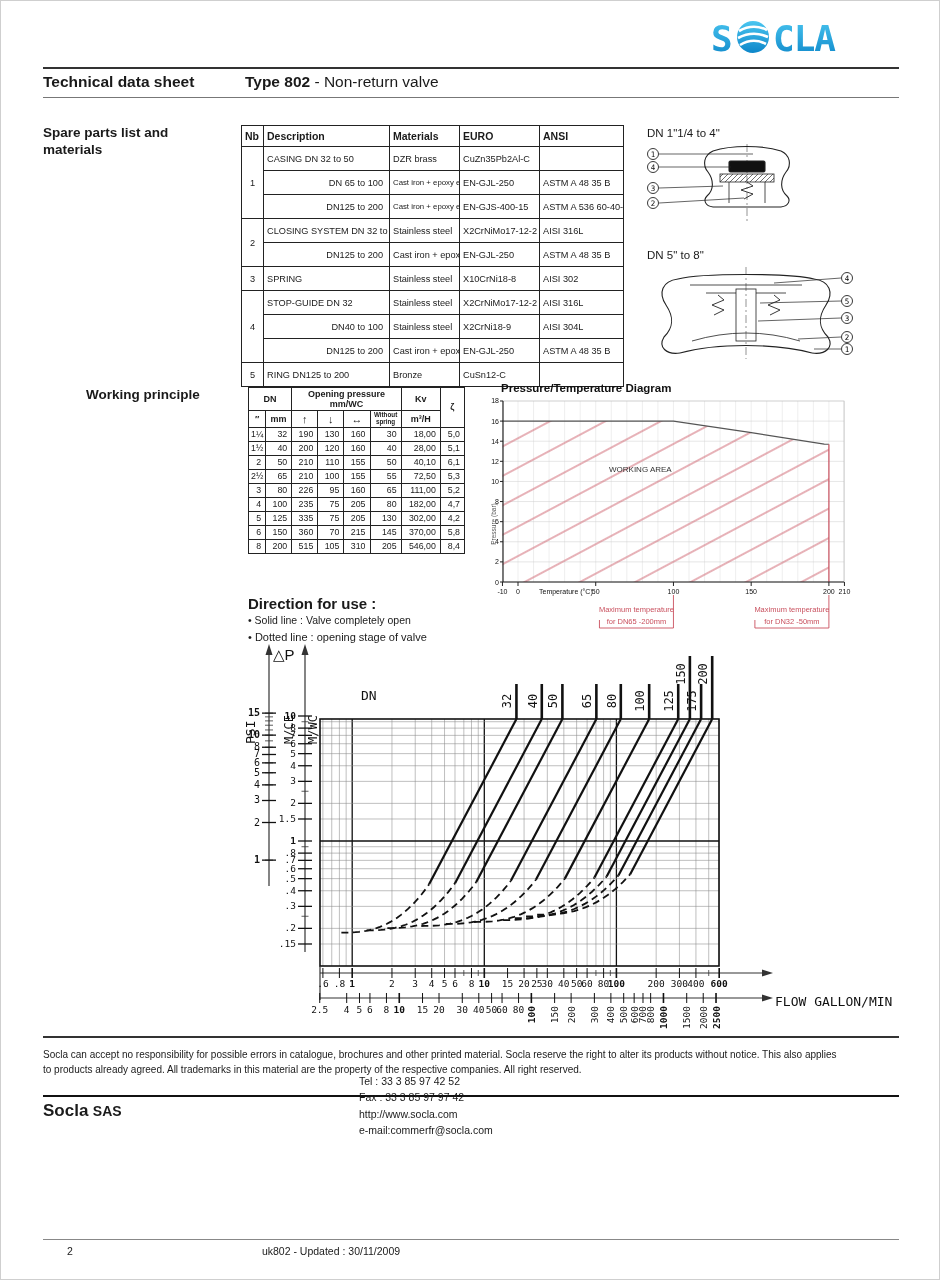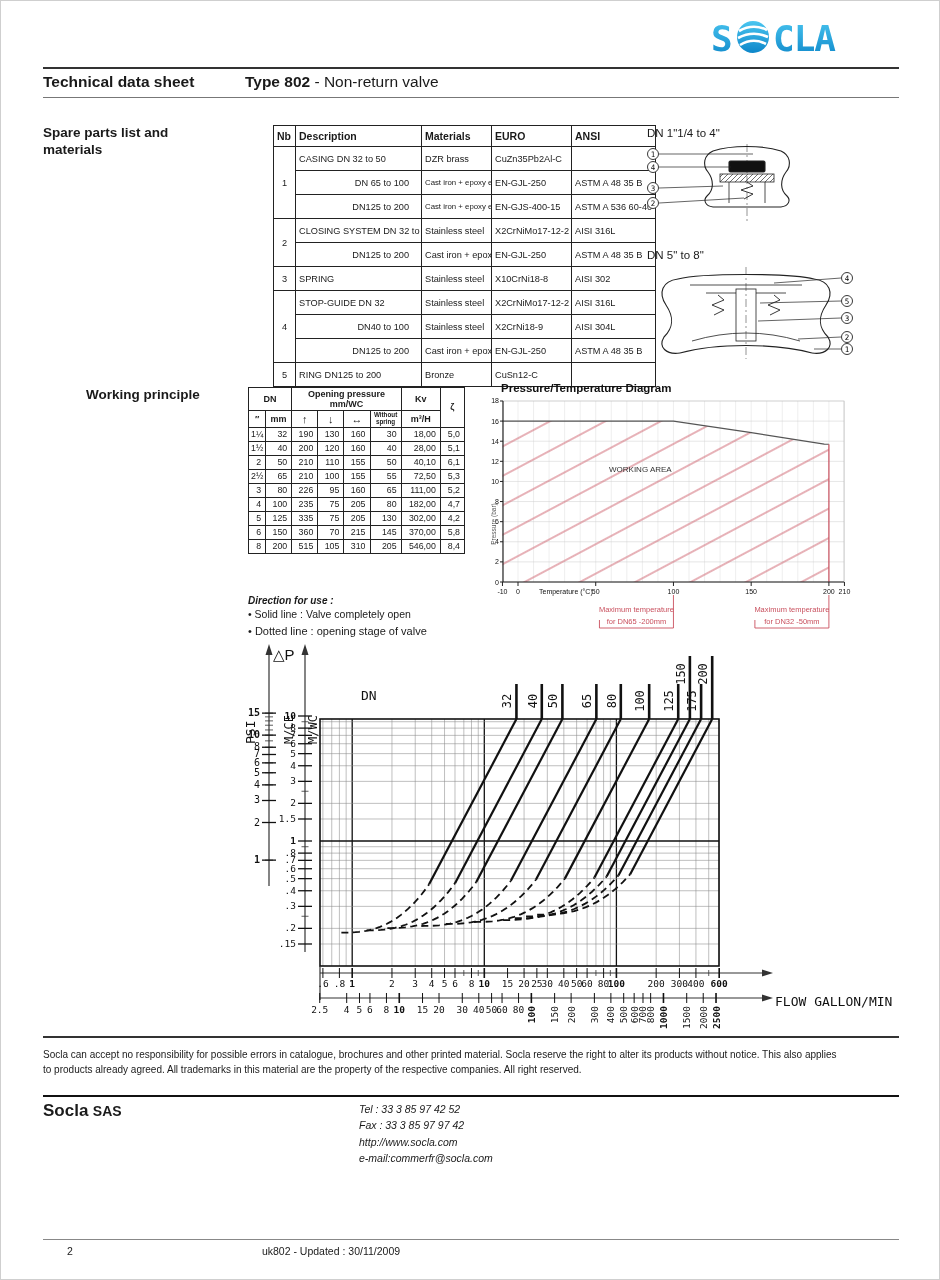--- a/index.html
+++ b/index.html
@@ -10,21 +10,21 @@
   .rule{position:absolute;background:#333;}
   .title-row{font-size:15.5px;}
   .b{font-weight:bold;}
   .sec-head{font-weight:bold;font-size:13.5px;line-height:1.25;}
   
   table.tt{border-collapse:collapse;table-layout:fixed;}
   table.tt th,table.tt td{border:1px solid #222;padding:2px 3px;overflow:hidden;white-space:nowrap;}
   #spare-table{width:382px;font-size:9.2px;}
   #spare-table th{text-align:left;font-size:10.5px;padding:4px 3px;}
   #spare-table td{height:19px;}
-  #spare-table td.r{text-align:right;padding-right:12px;}
+  #spare-table td.r{text-align:right;padding-right:6px;}
   #spare-table td.c{text-align:center;}
   #spare-table td.small{font-size:7.8px;}
   
   #wp-table{width:217px;font-size:8.8px;text-align:center;}
   #wp-table th{font-size:9px;padding:1px 2px;}
   #wp-table td{padding:1.5px 4px 1.5px 2px;text-align:right;}
   #wp-table .tiny{font-size:6.3px;line-height:1.1;}
   #wp-table .arrow{font-size:11px;font-weight:bold;}
   .foot-small{font-size:10px;line-height:1.5;}
   .addr{font-size:10.5px;line-height:1.55;}
@@ -59,21 +59,21 @@
 
   <div class="abs title-row" style="left:42px;top:72px;width:856px;">
     <span class="b">Technical data sheet</span>
     <span style="display:inline-block;width:42px;"></span>
     <span class="b">Type 802</span><span> - Non-return valve</span>
   </div>
   <div class="rule" style="left:42px;top:96px;width:856px;height:1px;background:#777;"></div>
 
   <div class="abs sec-head" style="left:42px;top:124px;width:165px;">Spare parts list and materials</div>
 
-  <table class="tt abs" id="spare-table" style="left:240px;top:124px;margin-left:32px;">
+  <table class="tt abs" id="spare-table" style="left:240px;top:124px;">
     <colgroup>
         <col style="width:22px">
         <col style="width:126px">
         <col style="width:70px">
         <col style="width:80px">
         <col style="width:84px">
       </colgroup>
     <thead>
       <tr>
         <th>Nb</th>
@@ -435,21 +435,21 @@
       <text x="145.45" y="233" font-size="7.5" text-anchor="middle" fill="#c9505e" class="sans">Maximum temperature</text>
       <text x="145.45" y="245" font-size="7.5" text-anchor="middle" fill="#c9505e" class="sans">for DN65 -200mm</text>
       <line x1="337.9" y1="216" x2="337.9" y2="249" stroke="#c9505e" stroke-width="0.9"></line>
       <line x1="263.9" y1="249" x2="337.9" y2="249" stroke="#c9505e" stroke-width="0.9"></line>
       <line x1="263.9" y1="241" x2="263.9" y2="249" stroke="#c9505e" stroke-width="0.9"></line>
       <text x="300.9" y="233" font-size="7.5" text-anchor="middle" fill="#c9505e" class="sans">Maximum temperature</text>
       <text x="300.9" y="245" font-size="7.5" text-anchor="middle" fill="#c9505e" class="sans">for DN32 -50mm</text>
     </svg>
 
   <div class="abs" style="left:247px;top:594px;">
-    <div class="b" style="font-size:10px;font-style:italic;">Direction for use :</div>
+    <div class="b" style="font-size:15px;">Direction for use :</div>
     <div style="font-size:10.5px;line-height:1.6;">• Solid line : Valve completely open</div>
     <div style="font-size:11px;line-height:1.6;">• Dotted line : opening stage of valve</div>
   </div>
 
   <svg class="abs" id="flow-svg" style="left:240px;top:633px;" width="660" height="402" viewBox="0 0 660 402">
       <line x1="81.89378017567932" y1="85" x2="81.89378017567932" y2="332" stroke="#8a8a8a" stroke-width="0.55"></line>
       <line x1="90.73745108588332" y1="85" x2="90.73745108588332" y2="332" stroke="#8a8a8a" stroke-width="0.55"></line>
       <line x1="98.39818728163576" y1="85" x2="98.39818728163576" y2="332" stroke="#8a8a8a" stroke-width="0.55"></line>
       <line x1="105.15543549693481" y1="85" x2="105.15543549693481" y2="332" stroke="#8a8a8a" stroke-width="0.55"></line>
       <line x1="111.2" y1="85" x2="111.2" y2="332" stroke="#111" stroke-width="1.3"></line>
@@ -735,21 +735,21 @@
   <div class="abs foot-small" style="left:42px;top:1046px;width:820px;">
     <div>Socla can accept no responsibility for possible errors in catalogue, brochures and  other printed material. Socla reserve  the right to alter its products without notice. This also applies</div>
     <div>to products already agreed. All trademarks in this material are the property of the respective companies. All right reserved.</div>
   </div>
   <div class="rule" style="left:42px;top:1094px;width:856px;height:2px;background:#111;"></div>
 
   <div class="abs" style="left:42px;top:1100px;">
     <span class="b" style="font-size:17px;">Socla</span>
     <span class="b" style="font-size:14px;">SAS</span>
   </div>
-  <div class="abs contact" style="left:358px;top:1100px;font-style:italic;">
+  <div class="abs contact" style="left:358px;top:1072px;">
     <div>Tel :  33 3 85 97 42 52</div>
     <div>Fax : 33 3 85 97 97 42</div>
     <div>http://www.socla.com</div>
     <div>e-mail:commerfr@socla.com</div>
   </div>
 
   <div class="rule" style="left:42px;top:1238px;width:856px;height:1px;background:#888;"></div>
   <div class="abs doc-ref" style="left:66px;top:1244px;">2</div>
   <div class="abs doc-ref" style="left:200px;top:1244px;width:260px;text-align:center;">uk802 - Updated : 30/11/2009</div>
 </div>

